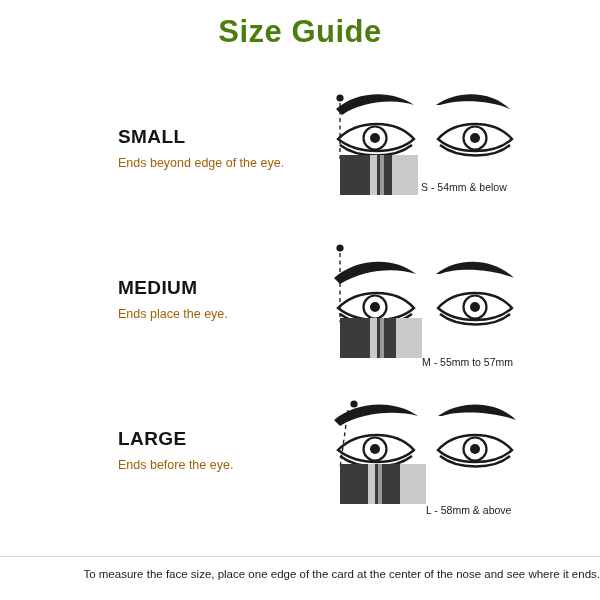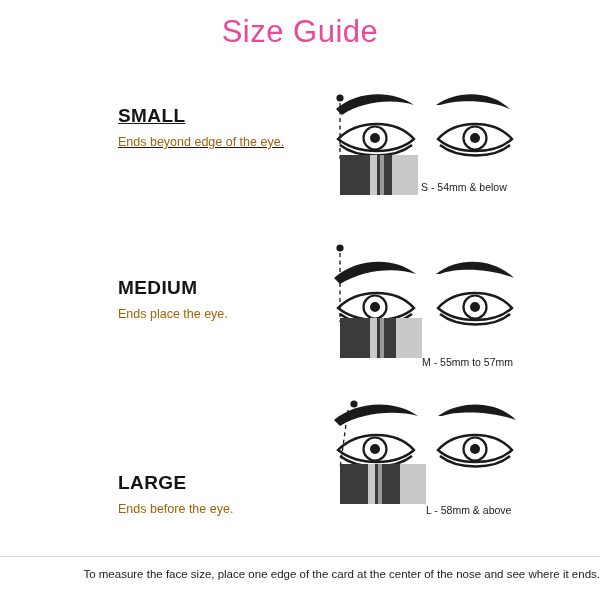--- a/index.html
+++ b/index.html
@@ -20,44 +20,44 @@
     width: 600px;
     height: 600px;
   }
   .title {
     position: absolute;
     top: 14px;
     left: 0;
     width: 600px;
     text-align: center;
     font-size: 31px;
-    font-weight: normal;
+    font-weight: bold;
     letter-spacing: 0.5px;
-    color: #ec4899;
+    color: #4d7c0f;
   }
 
   
   .row {
     position: absolute;
     left: 0;
     width: 600px;
     height: 140px;
   }
   .row.small  { top: 85px; }
   .row.medium { top: 240px; }
   .row.large  { top: 398px; }
 
   .text-block {
     position: absolute;
     left: 118px;
     width: 190px;
   }
-  .row.small .text-block  { top: 20px; text-decoration: underline; }
+  .row.small .text-block  { top: 41px; }
   .row.medium .text-block { top: 37px; }
-  .row.large .text-block  { top: 30px; margin-top: 44px; }
+  .row.large .text-block  { top: 30px; }
 
   .size-name {
     font-size: 19px;
     font-weight: bold;
     letter-spacing: 0.4px;
     color: #141414;
     margin: 0 0 7px 0;
   }
   .size-desc {
     font-size: 12.5px;

